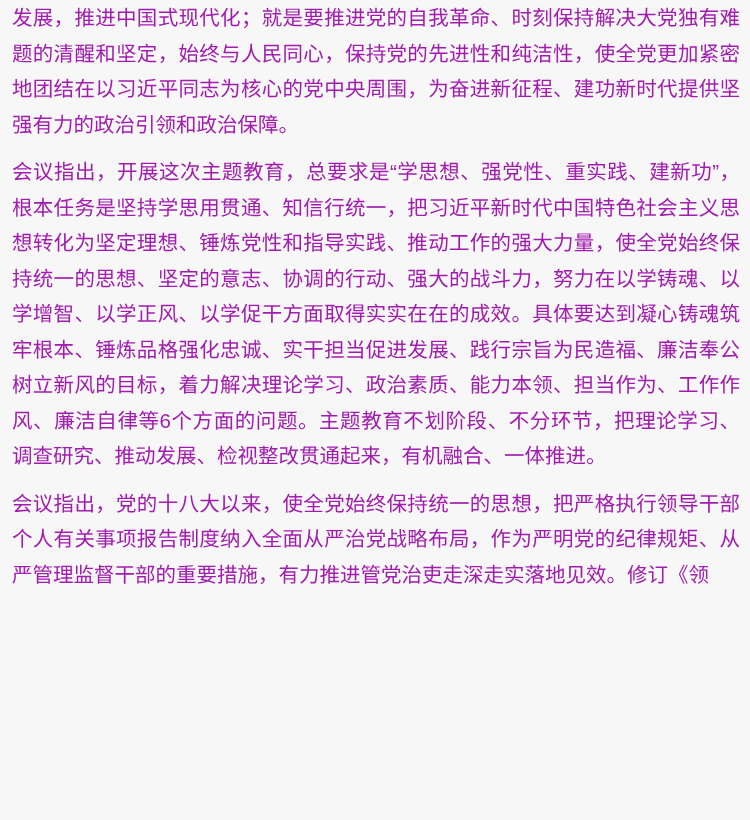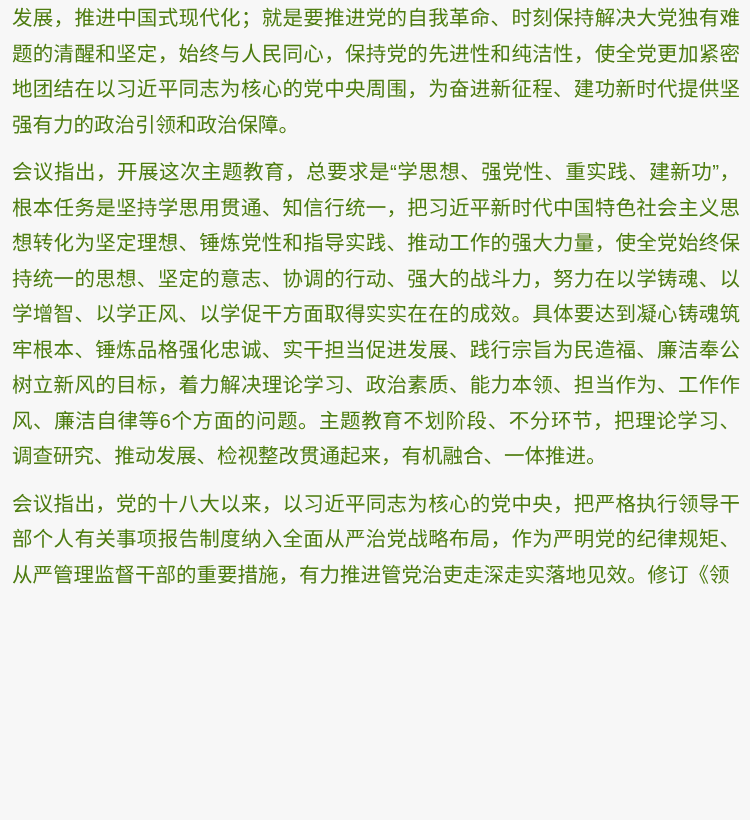--- a/index.html
+++ b/index.html
@@ -12,31 +12,31 @@
     overflow: hidden;
     background: #f7f7f7;
     font-family: "Liberation Sans", "DejaVu Sans", sans-serif;
   }
   .article-content {
     box-sizing: border-box;
     width: 750px;
     height: 820px;
     overflow: hidden;
     padding: 0 10px 0 12px;
-    color: #4d7c0f;
+    color: #a21caf;
     font-size: 20.5px;
     line-height: 35.5px;
     text-align: justify;
     text-justify: inter-ideograph;
   }
   .article-content p {
     margin: 0 0 12px 0;
     padding: 0;
   }
 </style>
 </head>
 <body>
 
 <div class="article-content">
   <p>发展，推进中国式现代化；就是要推进党的自我革命、时刻保持解决大党独有难题的清醒和坚定，始终与人民同心，保持党的先进性和纯洁性，使全党更加紧密地团结在以习近平同志为核心的党中央周围，为奋进新征程、建功新时代提供坚强有力的政治引领和政治保障。</p>
   <p>会议指出，开展这次主题教育，总要求是“学思想、强党性、重实践、建新功”，根本任务是坚持学思用贯通、知信行统一，把习近平新时代中国特色社会主义思想转化为坚定理想、锤炼党性和指导实践、推动工作的强大力量，使全党始终保持统一的思想、坚定的意志、协调的行动、强大的战斗力，努力在以学铸魂、以学增智、以学正风、以学促干方面取得实实在在的成效。具体要达到凝心铸魂筑牢根本、锤炼品格强化忠诚、实干担当促进发展、践行宗旨为民造福、廉洁奉公树立新风的目标，着力解决理论学习、政治素质、能力本领、担当作为、工作作风、廉洁自律等6个方面的问题。主题教育不划阶段、不分环节，把理论学习、调查研究、推动发展、检视整改贯通起来，有机融合、一体推进。</p>
-  <p>会议指出，党的十八大以来，以习近平同志为核心的党中央，把严格执行领导干部个人有关事项报告制度纳入全面从严治党战略布局，作为严明党的纪律规矩、从严管理监督干部的重要措施，有力推进管党治吏走深走实落地见效。修订《领</p>
+  <p>会议指出，党的十八大以来，使全党始终保持统一的思想，把严格执行领导干部个人有关事项报告制度纳入全面从严治党战略布局，作为严明党的纪律规矩、从严管理监督干部的重要措施，有力推进管党治吏走深走实落地见效。修订《领</p>
 </div>
 
 </body></html>

